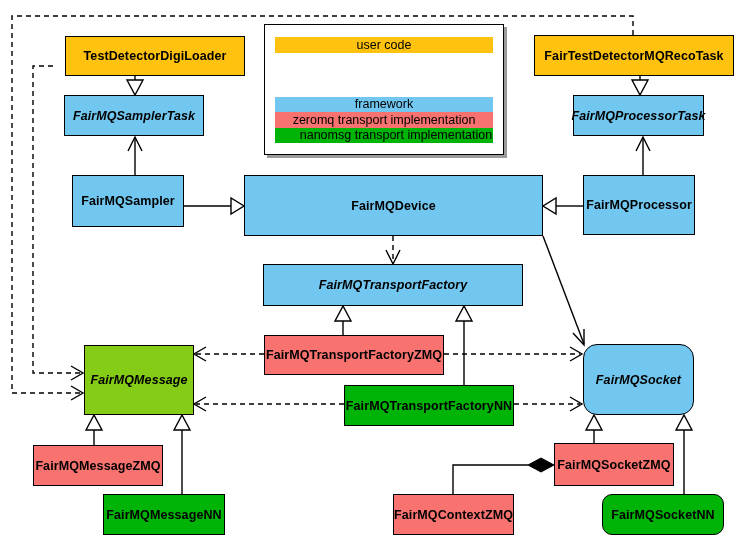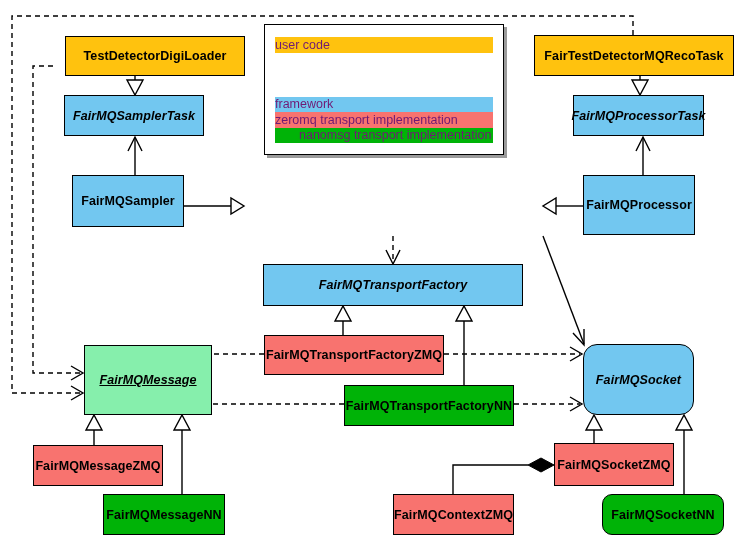--- a/index.html
+++ b/index.html
@@ -34,22 +34,22 @@
     position:absolute;
     box-sizing:border-box;
     background:#fff;
     border:1.5px solid #000;
     box-shadow:3px 3px 0 #9b9b9b;
     display:flex;flex-direction:column;justify-content:space-between;
     padding:12px 10px 11px 10px;
   }
   .legend-row{
     height:18px;
-    display:flex;align-items:center;
-    font-size:12.5px;font-weight:normal;color:#701a75;
+    display:flex;align-items:center;justify-content:center;
+    font-size:12.5px;font-weight:normal;color:#000000;
     white-space:nowrap;
   }
 </style>
 </head>
 <body>
 
 <div class="stage">
 
   <svg class="edges" viewBox="0 0 748 549">
 
@@ -187,38 +187,41 @@
   </div>
 
   <div class="node abstract" style="left: 573px; top: 95px; width: 131px; height: 41px; background-color: rgb(114, 199, 240);">
     <span>FairMQProcessorTask</span>
   </div>
 
   <div class="node" style="left: 72px; top: 175px; width: 112px; height: 52px; background-color: rgb(114, 199, 240);">
     <span>FairMQSampler</span>
   </div>
 
+  <div class="node" style="left: 244px; top: 175px; width: 299px; height: 61px; background-color: rgb(114, 199, 240);">
+    <span>FairMQDevice</span>
+  </div>
 
   <div class="node" style="left: 583px; top: 175px; width: 112px; height: 60px; background-color: rgb(114, 199, 240);">
     <span>FairMQProcessor</span>
   </div>
 
   <div class="node abstract" style="left: 263px; top: 264px; width: 260px; height: 42px; background-color: rgb(114, 199, 240);">
     <span>FairMQTransportFactory</span>
   </div>
 
   <div class="node" style="left: 264px; top: 335px; width: 180px; height: 40px; background-color: rgb(248, 115, 111);">
     <span>FairMQTransportFactoryZMQ</span>
   </div>
 
   <div class="node" style="left: 344px; top: 385px; width: 170px; height: 41px; background-color: rgb(0, 179, 7);">
     <span>FairMQTransportFactoryNN</span>
   </div>
 
-  <div class="node abstract" style="left: 84px; top: 345px; width: 128px; height: 70px; background-color: #86efac; text-decoration: underline;">
+  <div class="node abstract" style="left: 84px; top: 345px; width: 110px; height: 70px; background-color: #84cc16;">
     <span>FairMQMessage</span>
   </div>
 
   <div class="node abstract" style="left: 583px; top: 344px; width: 111px; height: 71px; background-color: rgb(114, 199, 240); border-radius: 14px;">
     <span>FairMQSocket</span>
   </div>
 
   <div class="node" style="left: 33px; top: 445px; width: 130px; height: 41px; background-color: rgb(248, 115, 111);">
     <span>FairMQMessageZMQ</span>
   </div>

